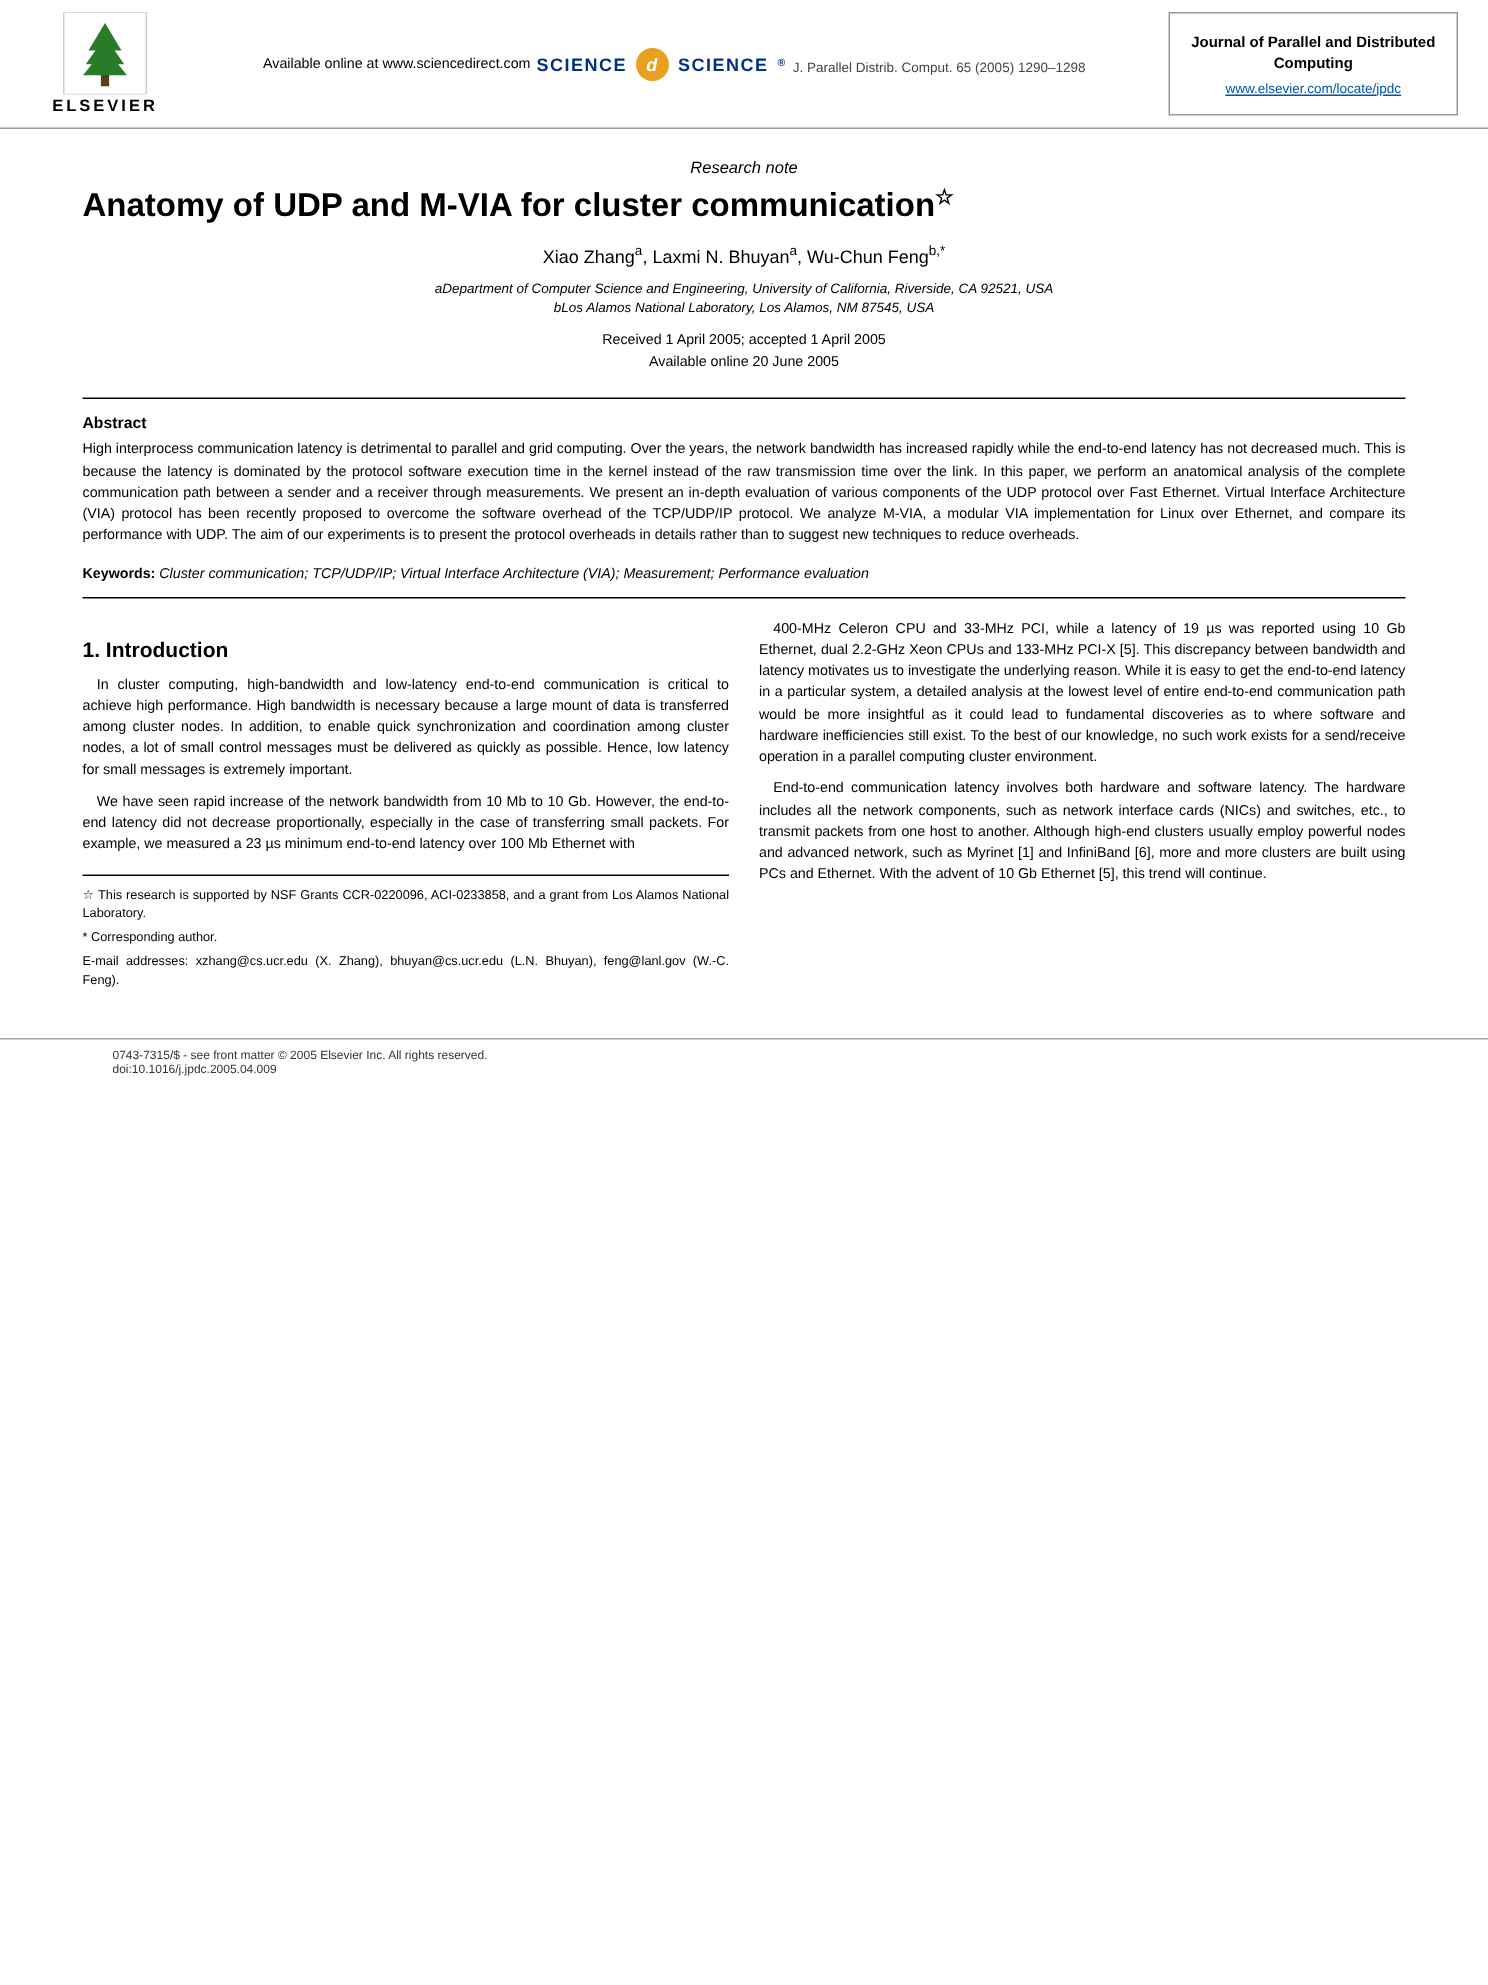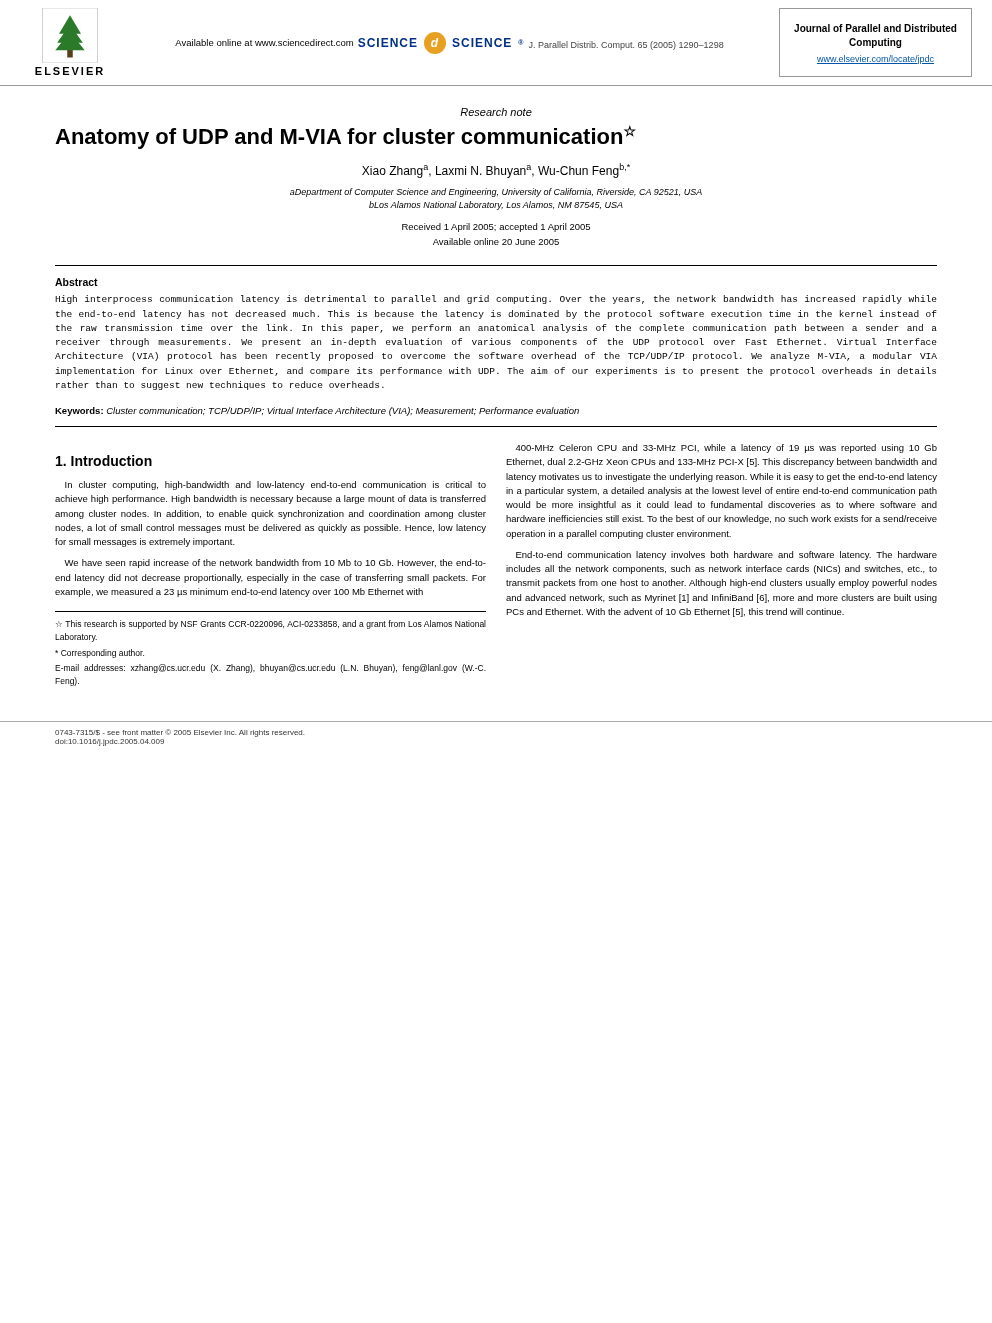--- a/index.html
+++ b/index.html
@@ -174,21 +174,21 @@
       margin-bottom: 12px;
     }
     .abstract-title {
       font-size: 10.5px;
       font-weight: bold;
       font-family: Arial, sans-serif;
       margin-bottom: 5px;
     }
     .abstract-text {
       font-size: 9.5px;
-      font-family: Liberation Mono, monospace;
+      font-family: Liberation Sans, sans-serif;
       text-align: justify;
       line-height: 1.5;
     }
     .copyright {
       font-size: 9.5px;
       font-family: Arial, sans-serif;
       margin-top: 5px;
     }
     .keywords {
       font-size: 9.5px;
@@ -239,21 +239,21 @@
       font-size: 8.5px;
       font-family: Arial, sans-serif;
       line-height: 1.5;
     }
     .footnote-area p {
       text-indent: 0;
       margin-bottom: 3px;
     }
     .footer-bottom {
       border-top: 1px solid #aaa;
-      padding: 6px 55px 0 55px;
+      padding: 6px 55px 0 75px;
       font-size: 8px;
       font-family: Arial, sans-serif;
       color: #333;
     }
   </style>
 </head>
 <body>
 
 <div class="page">
 

